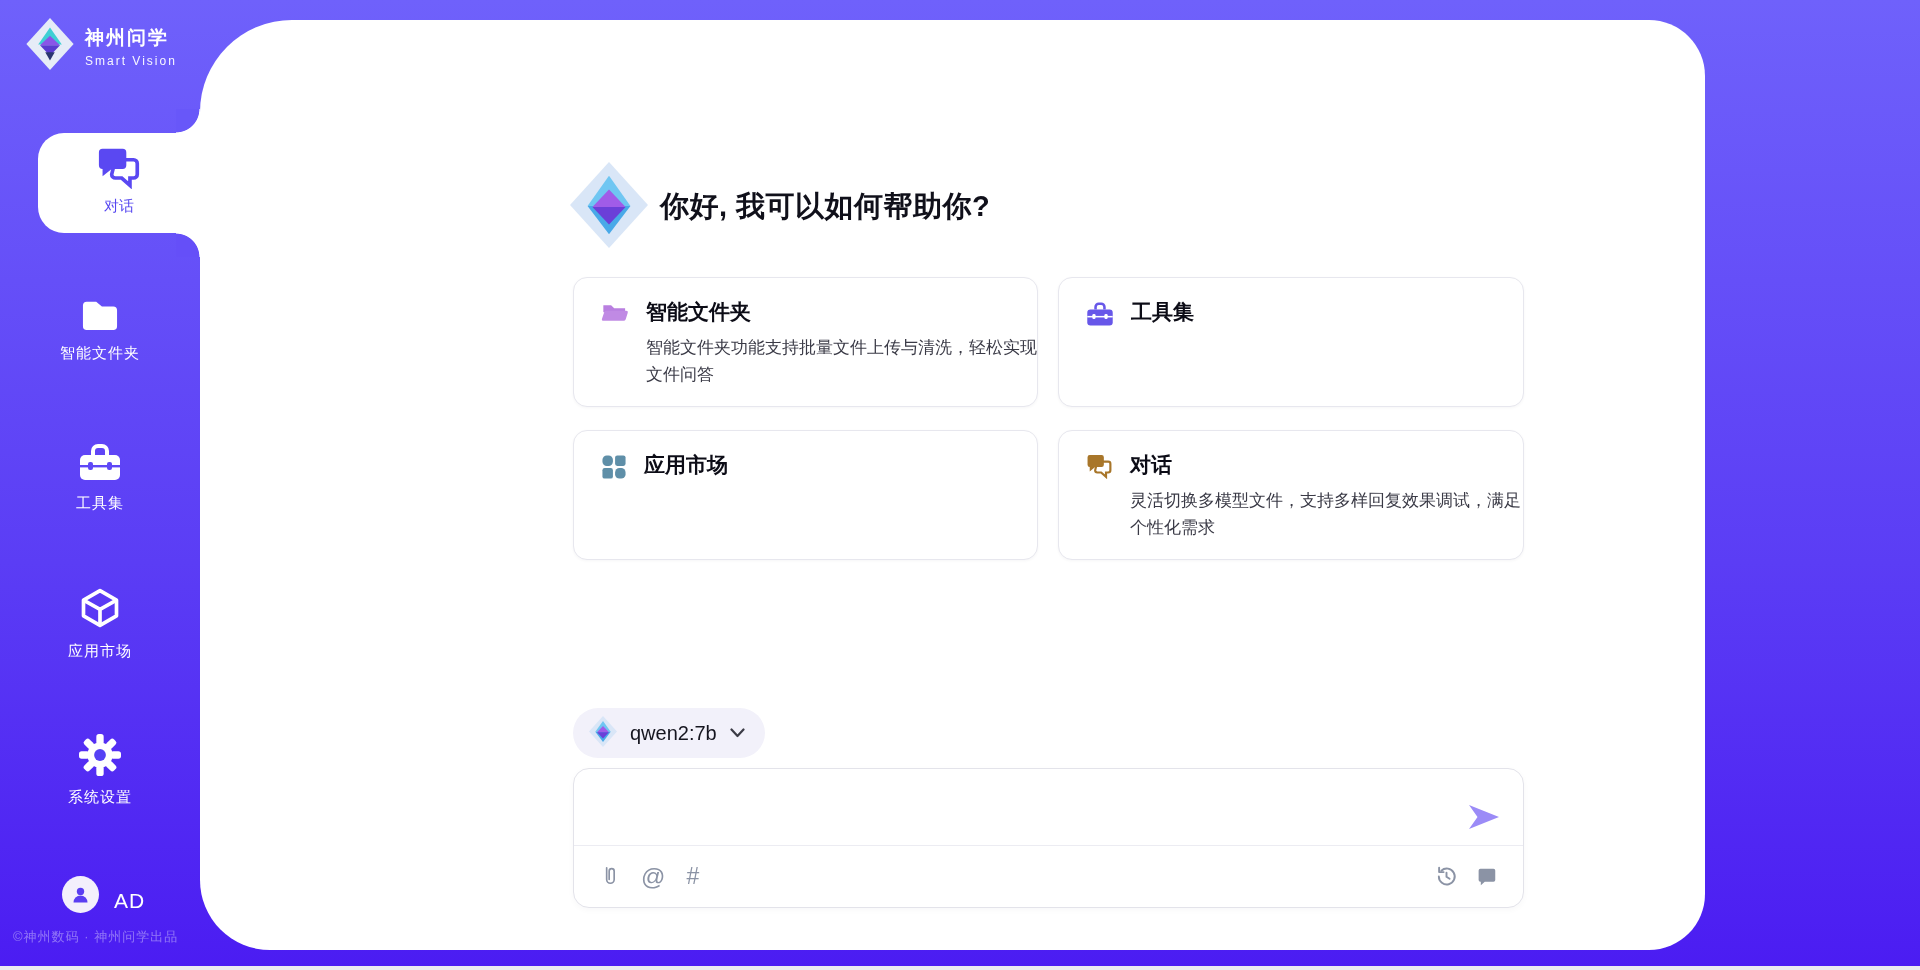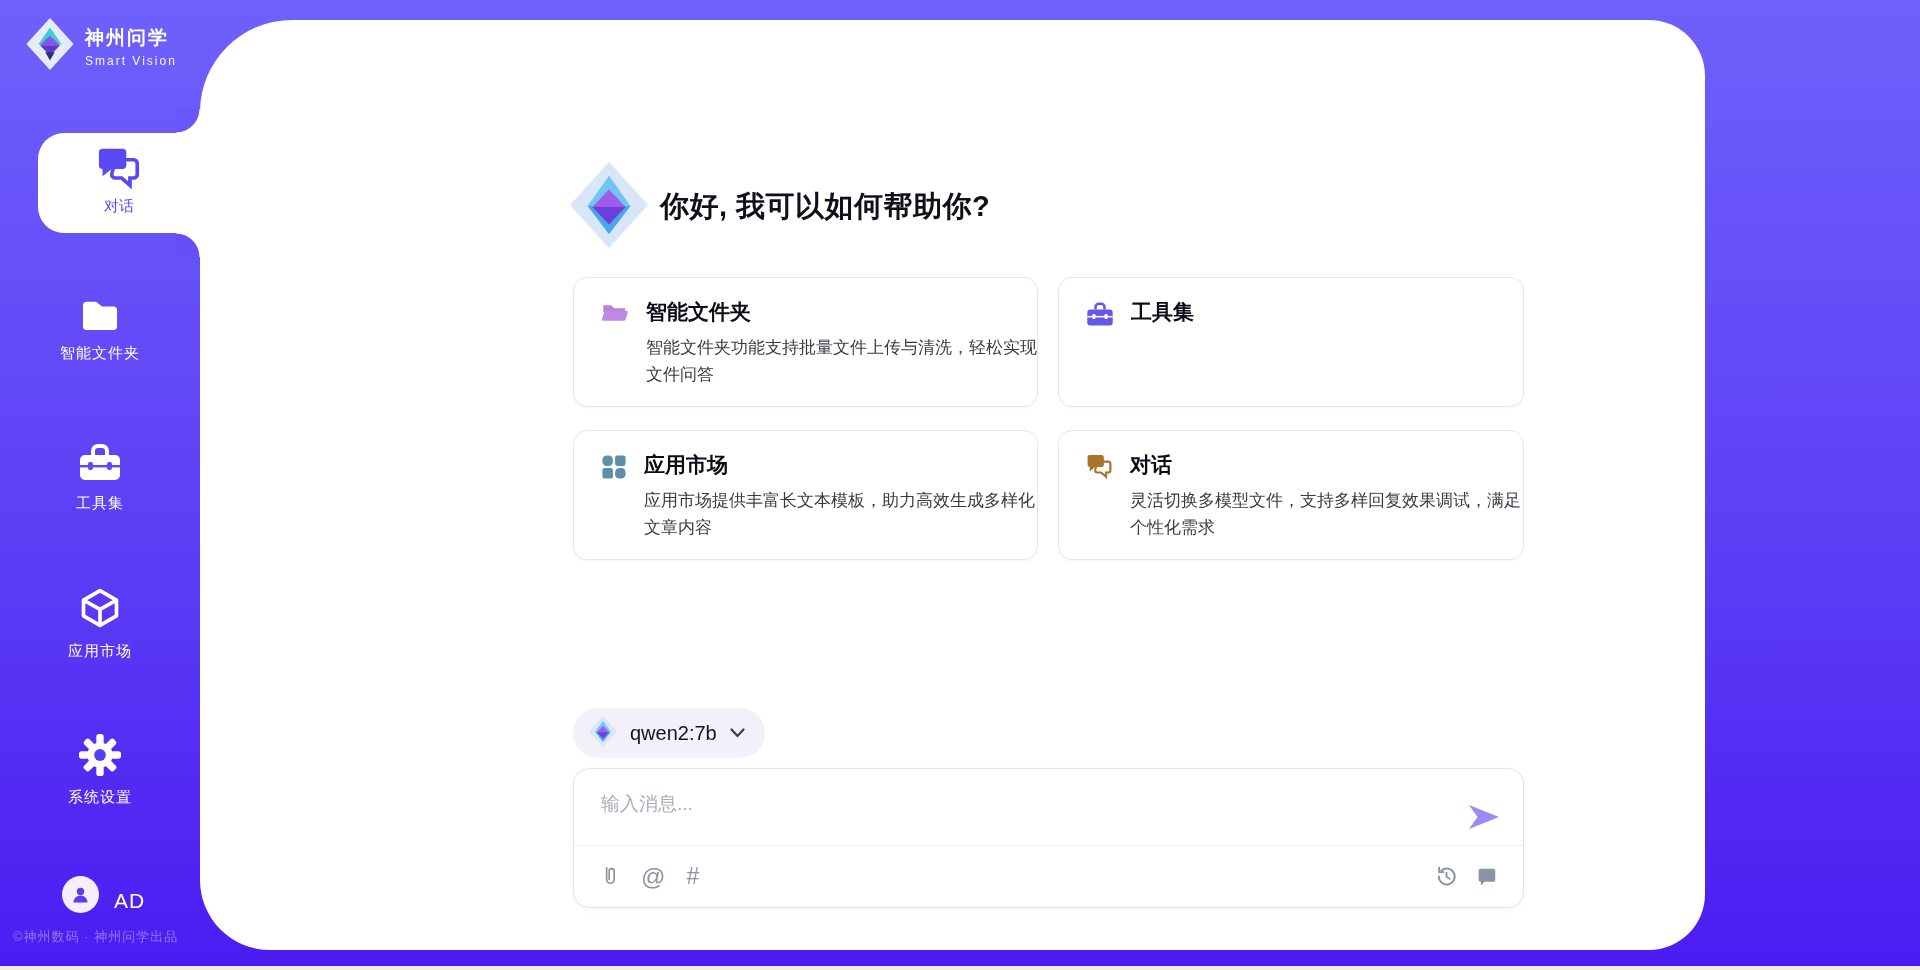--- a/index.html
+++ b/index.html
@@ -130,21 +130,20 @@
       <span class="card-icon">
         <svg width="26" height="26" viewBox="0 0 36 36">
           <rect x="2" y="2" width="14.5" height="14.5" rx="6" fill="#5f8fa8"></rect>
           <rect x="19.5" y="2" width="14.5" height="14.5" rx="3" fill="#5f8fa8"></rect>
           <rect x="2" y="19.5" width="14.5" height="14.5" rx="3" fill="#5f8fa8"></rect>
           <rect x="19.5" y="19.5" width="14.5" height="14.5" rx="6" fill="#5f8fa8"></rect>
         </svg>
       </span>
       <div class="card-body">
         <div class="card-title">应用市场</div>
-        <div class="card-desc">应用市场提供丰富长文本模板，助力高效生成多样化文章内容</div>
       </div>
     </div>
 
     <div class="card">
       <span class="card-icon">
         <svg width="27" height="25" viewBox="0 0 48 46">
           <path d="M20 14 h20 a4 4 0 0 1 4 4 v12 a4 4 0 0 1 -4 4 h-4 v8 l-9 -8 h-7 a4 4 0 0 1 -4 -4 z" fill="#fff" stroke="#a8762a" stroke-width="4"></path>
           <path d="M6 2 h22 a4 4 0 0 1 4 4 v14 a4 4 0 0 1 -4 4 H16 l-10 8 v-8 H6 a4 4 0 0 1 -4 -4 V6 a4 4 0 0 1 4 -4 z" fill="#a8762a"></path>
         </svg>
       </span>
@@ -168,21 +167,20 @@
     </span>
     <span class="model-name">qwen2:7b</span>
     <span>
       <svg width="15" height="10" viewBox="0 0 15 10">
           <polyline points="1.5,1.5 7.5,8 13.5,1.5" fill="none" stroke="#3c3c46" stroke-width="2.2" stroke-linecap="round" stroke-linejoin="round"></polyline>
         </svg>
     </span>
   </div>
 
   <div class="composer">
-    <textarea placeholder="输入消息..." style=""></textarea>
     <span class="send-btn">
       <svg width="30" height="24" viewBox="0 0 30 24">
           <polygon points="0,0 30,12 0,24 8.5,12" fill="#9b8bf7"></polygon>
         </svg>
     </span>
     <div class="composer-toolbar">
       <span class="icon-btn">
         <svg width="20" height="24" viewBox="0 0 24 28">
           <path d="M8 3 v14 a4.5 4.5 0 0 0 9 0 V7 a3 3 0 0 0 -6 0 v10" fill="none" stroke="#8b93a5" stroke-width="2" stroke-linecap="round"></path>
         </svg>

